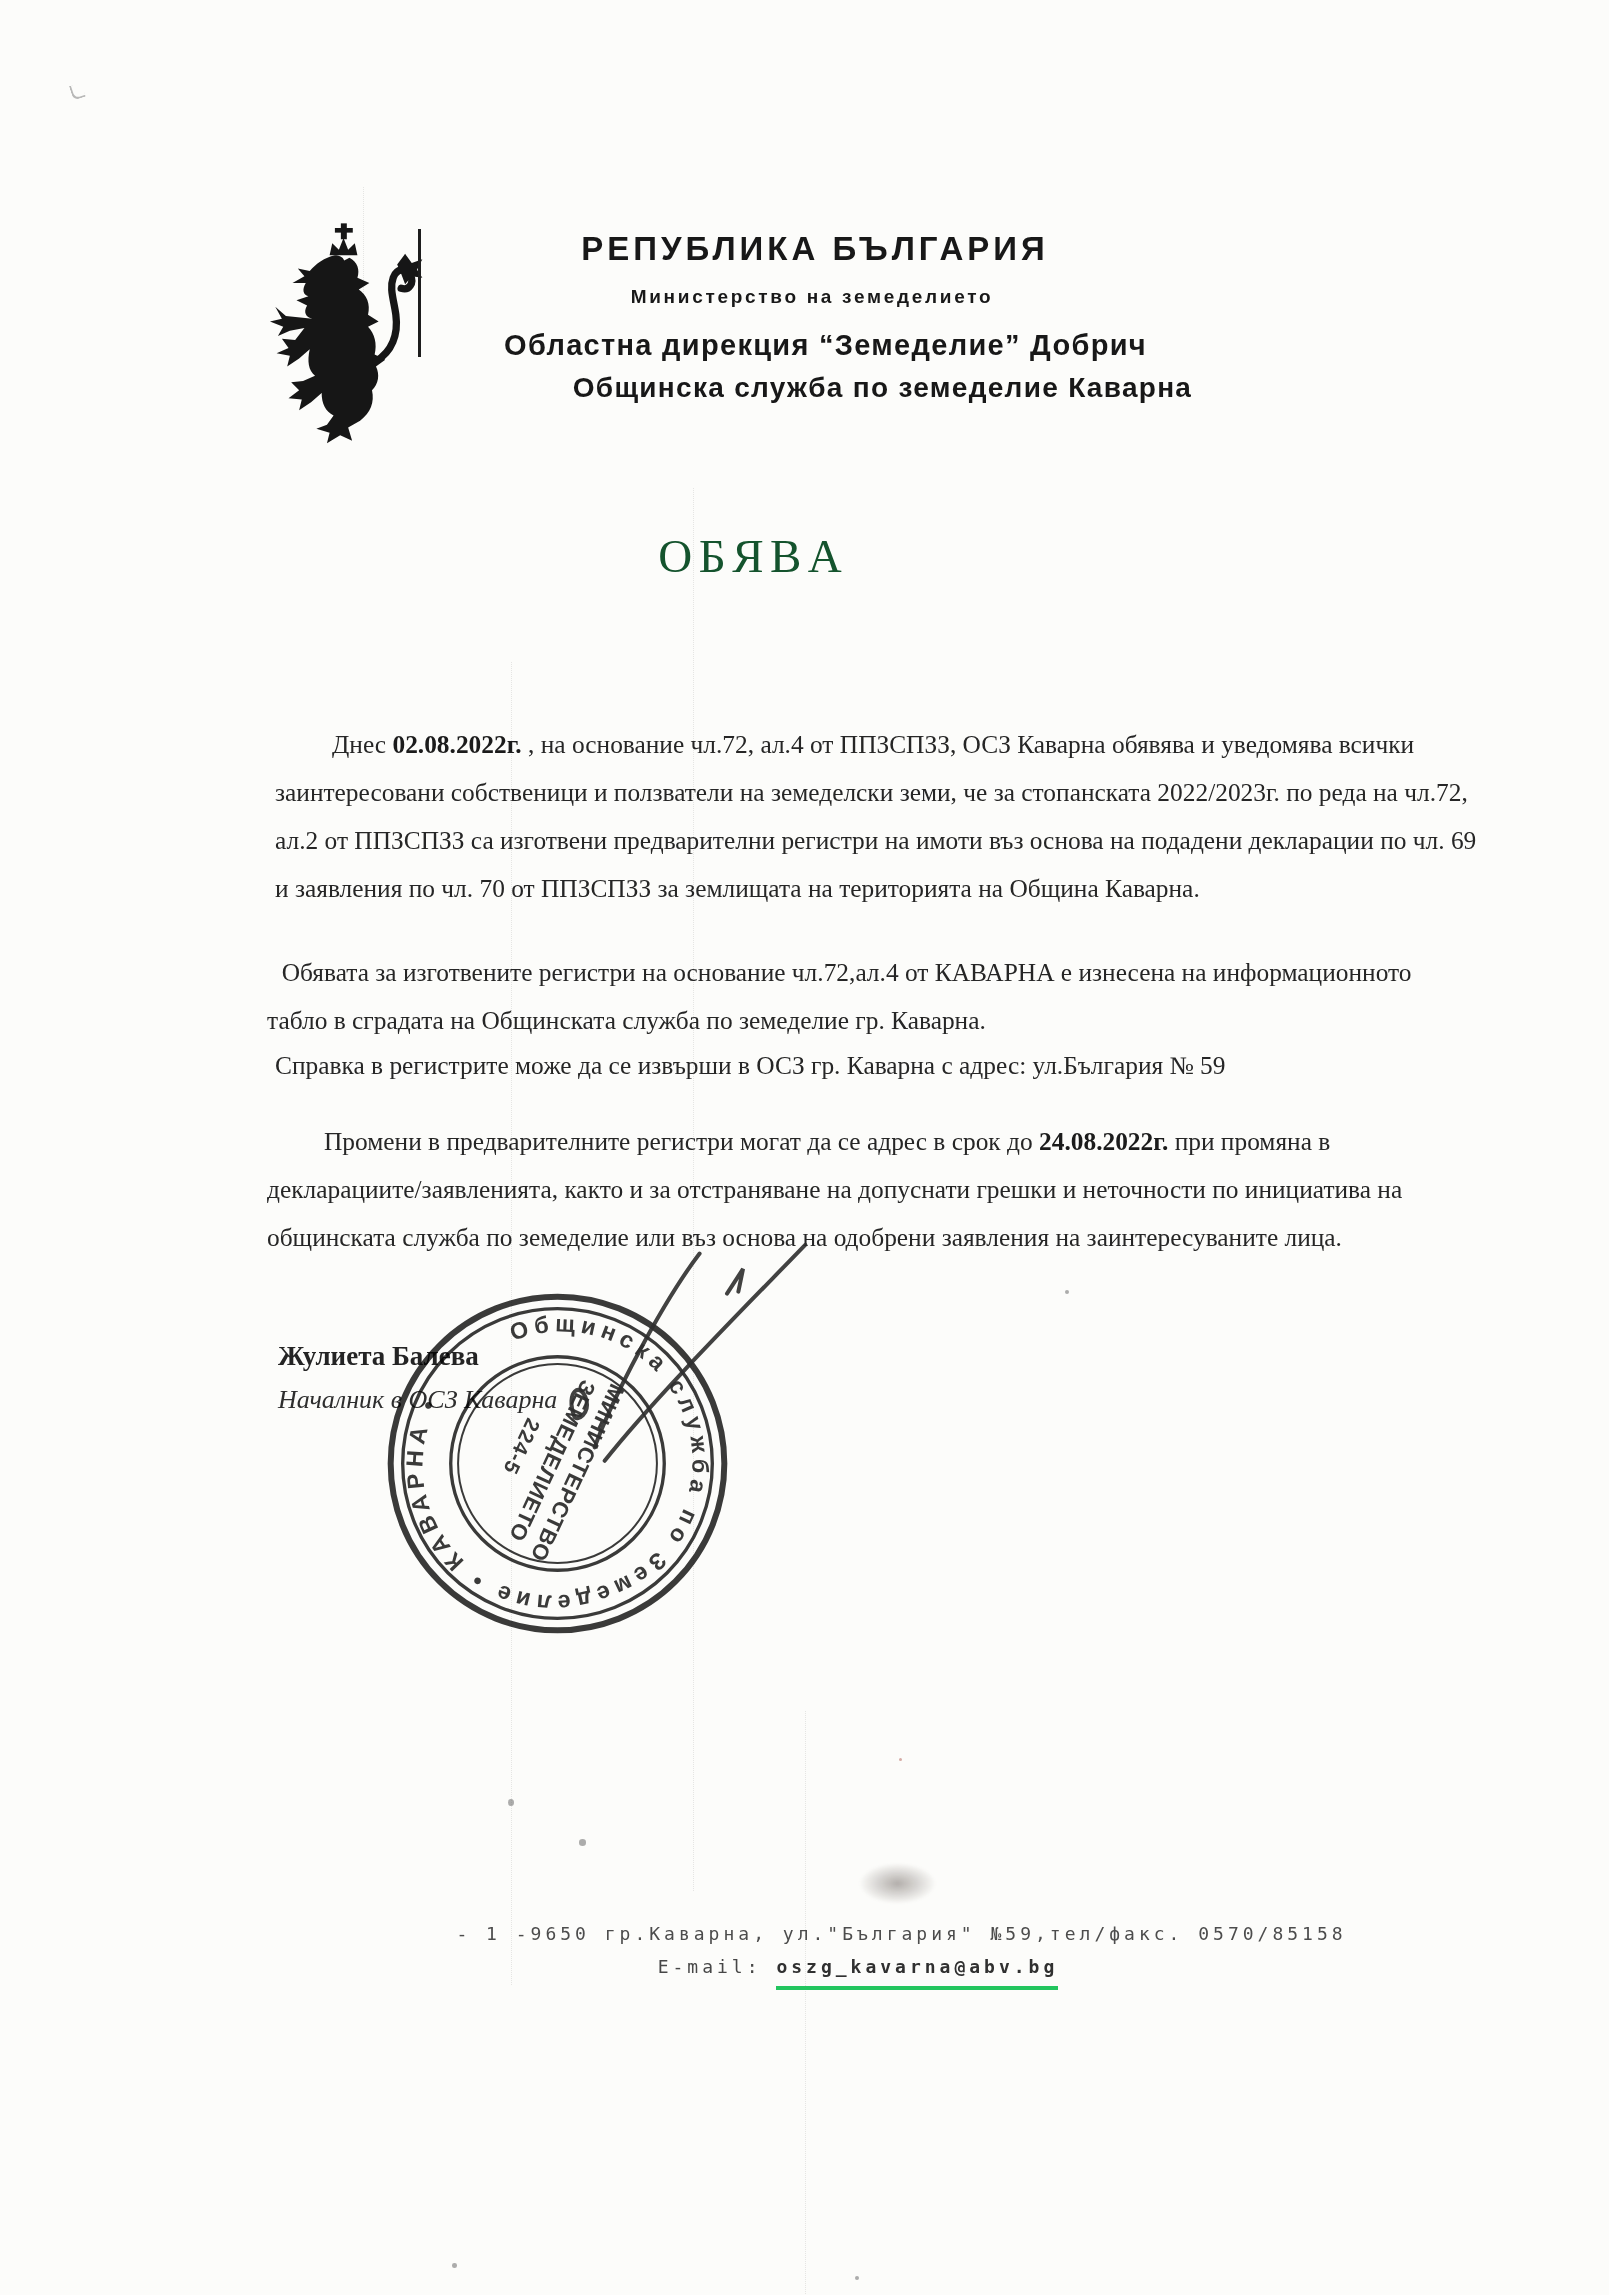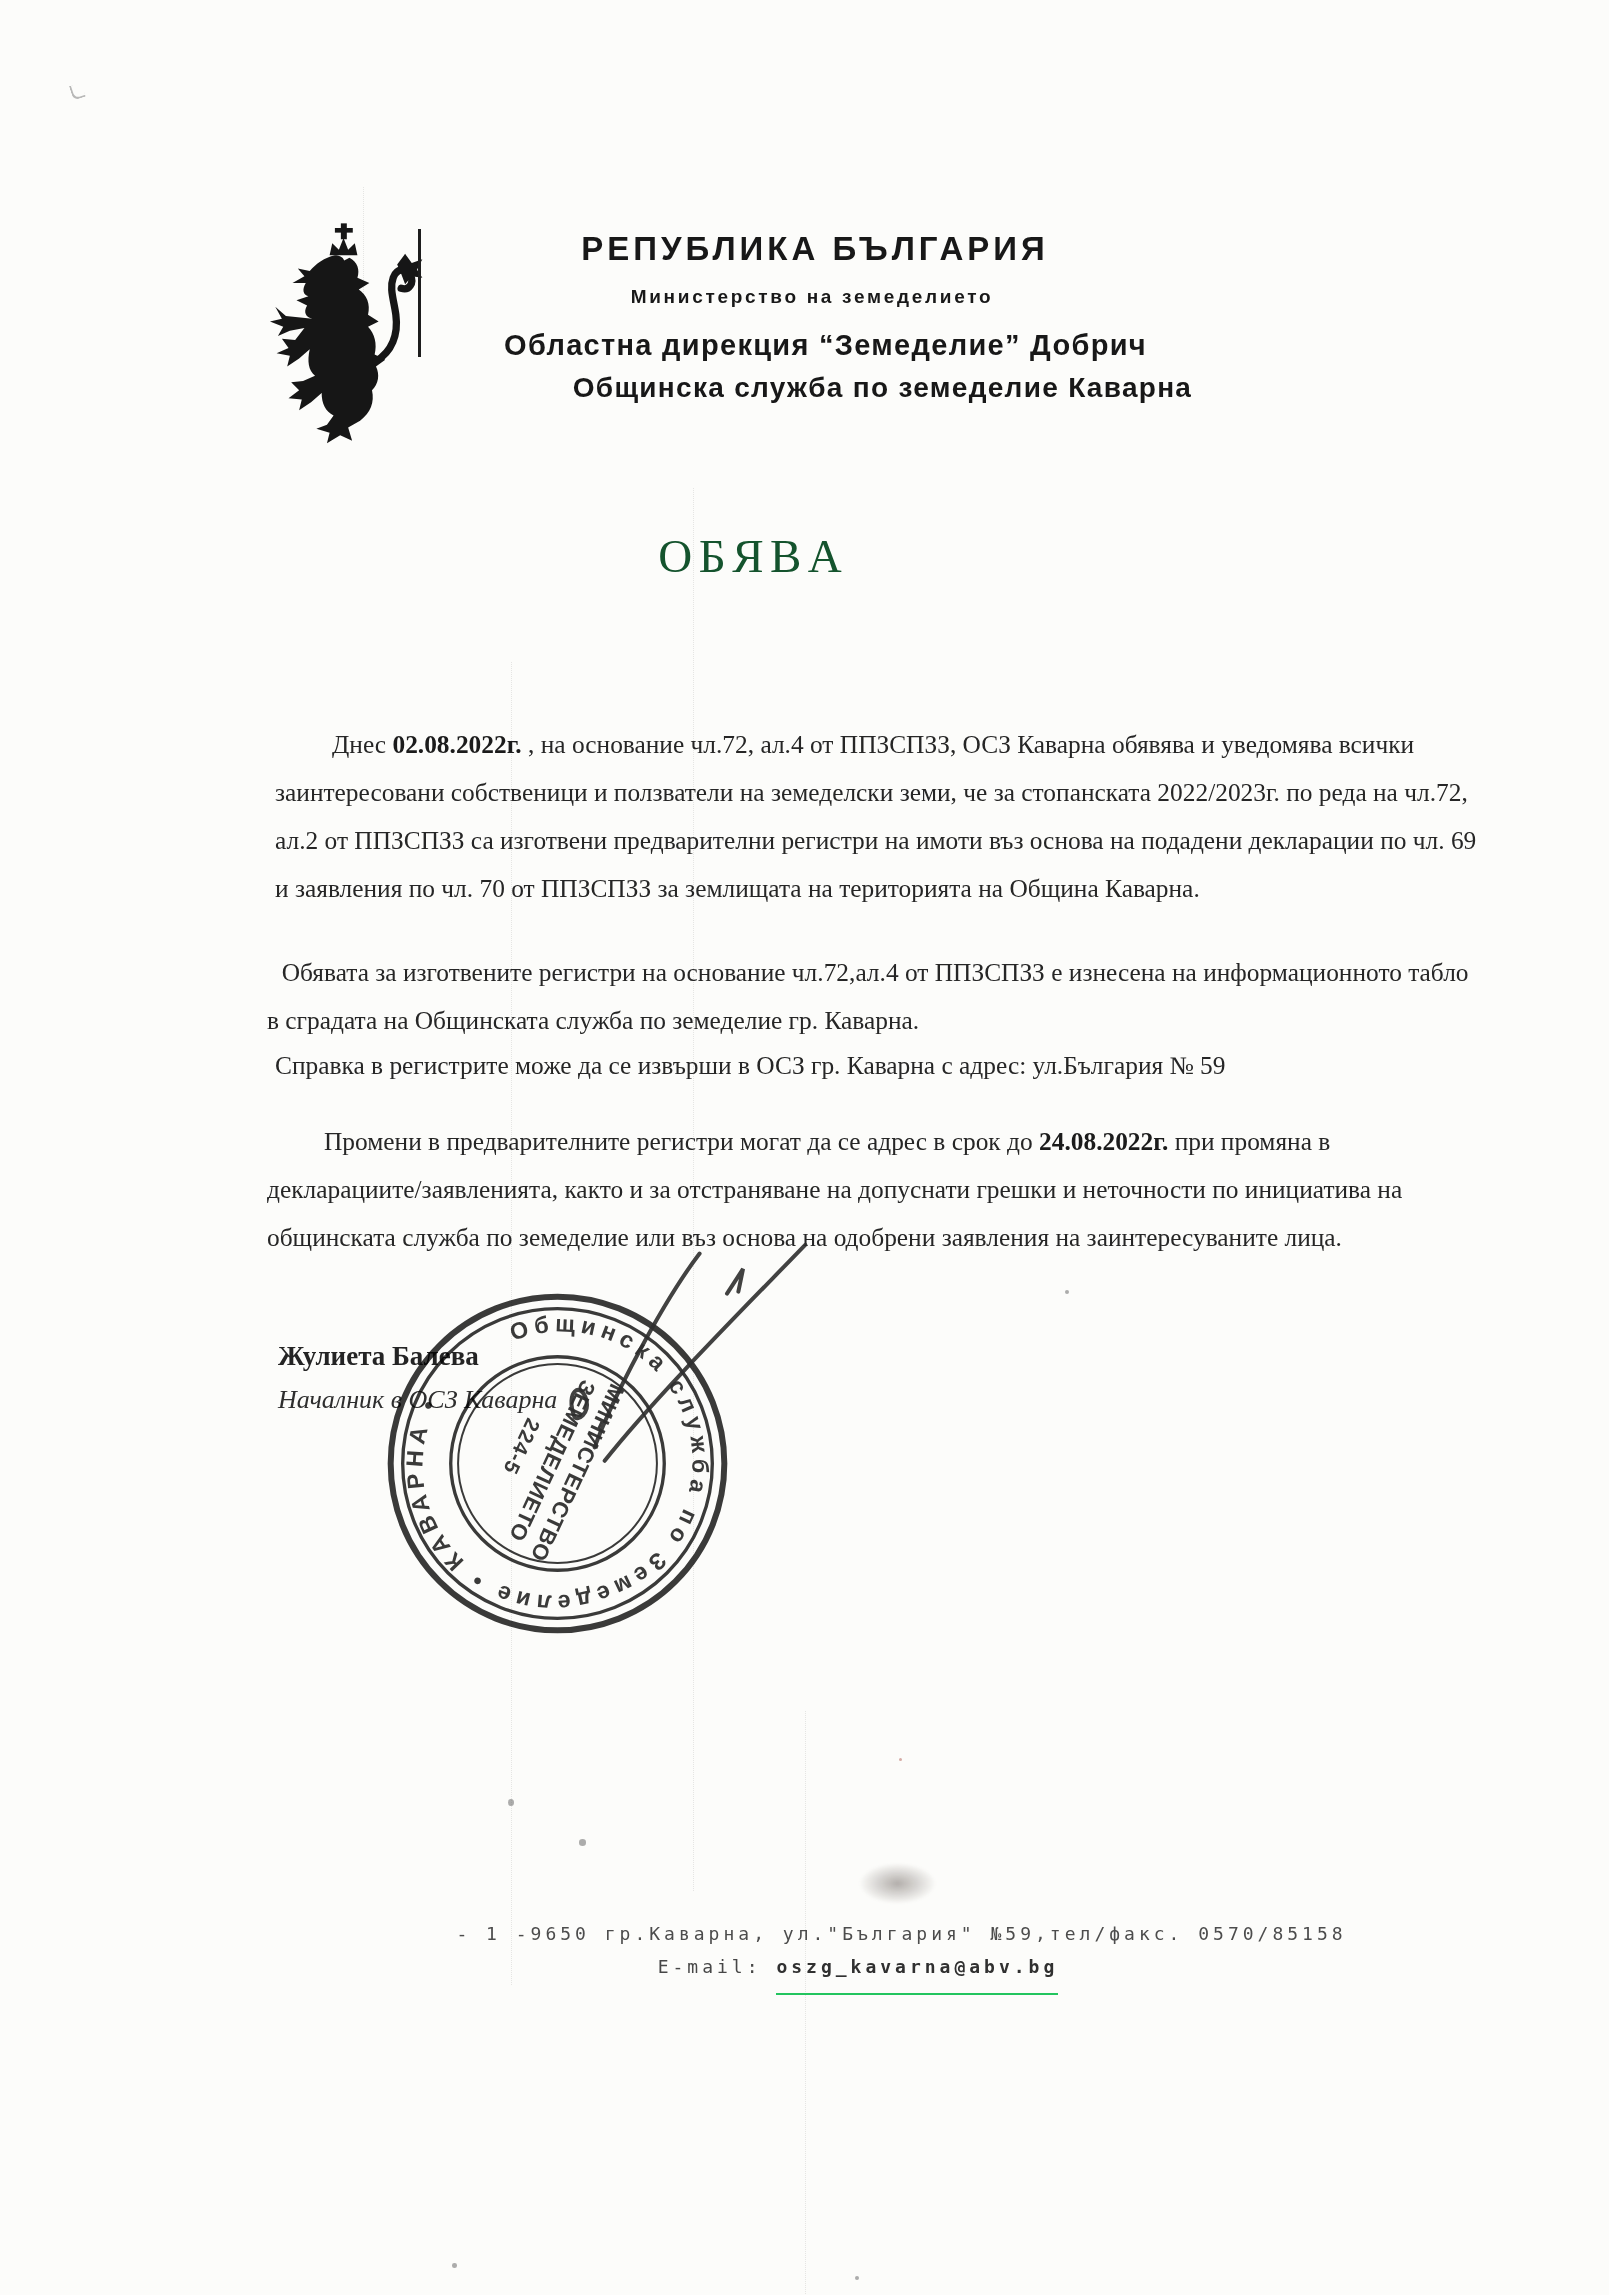--- a/index.html
+++ b/index.html
@@ -49,21 +49,21 @@
   .stamp{position:absolute;left:384px;top:1290px;width:347px;height:347px;mix-blend-mode:multiply;opacity:.93;}
   .stamp-ring-text{font-family:"Liberation Sans",sans-serif;font-weight:700;font-size:35px;letter-spacing:8px;fill:#2b2b2b;}
   .stamp-mid{font-family:"Liberation Sans",sans-serif;font-weight:700;font-size:33px;letter-spacing:1px;fill:#2b2b2b;text-anchor:middle;}
   .stamp-num{font-family:"Liberation Sans",sans-serif;font-weight:700;font-size:31px;letter-spacing:2px;fill:#2b2b2b;text-anchor:middle;}
   .sigstrokes{position:absolute;left:374px;top:1230px;width:468px;height:281px;}
   
   .footer{position:absolute;left:200px;top:1923px;width:1403px;text-align:center;
     font-family:"DejaVu Sans Mono","Liberation Mono",monospace;}
   .f1{font-size:18px;letter-spacing:4px;color:#4c4c4c;white-space:pre;}
   .f2{margin-top:12px;padding-right:87px;font-size:18px;letter-spacing:4px;color:#474747;}
-  .email{font-weight:700;color:#303030;border-bottom:2px solid #22c55e;padding-bottom:16px;}
+  .email{font-weight:700;color:#303030;border-bottom:4px solid #22c55e;padding-bottom:9px;}
   
   .dotline{position:absolute;width:0;border-left:1.3px dotted rgba(110,110,110,.16);}
   .dl1{left:363px;top:187px;height:227px;}
   .dl2{left:511px;top:662px;height:1323px;}
   .dl3{left:693px;top:488px;height:1403px;}
   .dl4{left:805px;top:1711px;height:585px;}
   .speck{position:absolute;border-radius:50%;background:#6a6a6a;opacity:.55;}
   .smudge{
     position:absolute;left:859px;top:1863px;width:77px;height:41px;
     background:radial-gradient(closest-side, rgba(90,80,75,.45), rgba(90,80,75,0));
@@ -120,21 +120,21 @@
 
   <div class="hline hl1">РЕПУБЛИКА БЪЛГАРИЯ</div>
   <div class="hline hl2">Министерство на земеделието</div>
   <div class="hline hl3">Областна дирекция “Земеделие” Добрич</div>
   <div class="hline hl4">Общинска служба по земеделие Каварна</div>
 
   <div class="title">О Б Я В А</div>
 
   <div class="para p1"><span>Днес </span><b>02.08.2022г.</b><span> , на основание чл.72, ал.4 от ППЗСПЗЗ, ОСЗ Каварна обявява и уведомява всички заинтересовани собственици и ползватели на земеделски земи, че за стопанската 2022/2023г. по реда на чл.72, ал.2 от ППЗСПЗЗ са изготвени предварителни регистри на имоти въз основа на подадени декларации по чл. 69 и заявления по чл. 70 от ППЗСПЗЗ за землищата на територията на Община Каварна.</span></div>
 
-  <div class="para p2">Обявата за изготвените регистри на основание чл.72,ал.4 от ППЗСПЗЗ е изнесена на информационното табло в сградата на Общинската служба по земеделие гр. Каварна.</div>
+  <div class="para p2">Обявата за изготвените регистри на основание чл.72,ал.4 от КАВАРНА е изнесена на информационното табло в сградата на Общинската служба по земеделие гр. Каварна.</div>
 
   <div class="para p3">Справка в регистрите може да се извърши в ОСЗ  гр. Каварна с адрес: ул.България № 59</div>
 
   <div class="para p4"><span>Промени в предварителните регистри могат да се адрес в срок до </span><b>24.08.2022г.</b><span> при промяна в декларациите/заявленията, както и за отстраняване на допуснати грешки и неточности по инициатива на общинската служба по земеделие или въз основа на одобрени заявления на заинтересуваните лица.</span></div>
 
   <div class="sig-name">Жулиета Балева</div>
   <div class="sig-title">Началник в ОСЗ Каварна</div>
 
   <svg class="stamp" viewBox="0 0 520 520">
     <defs>

